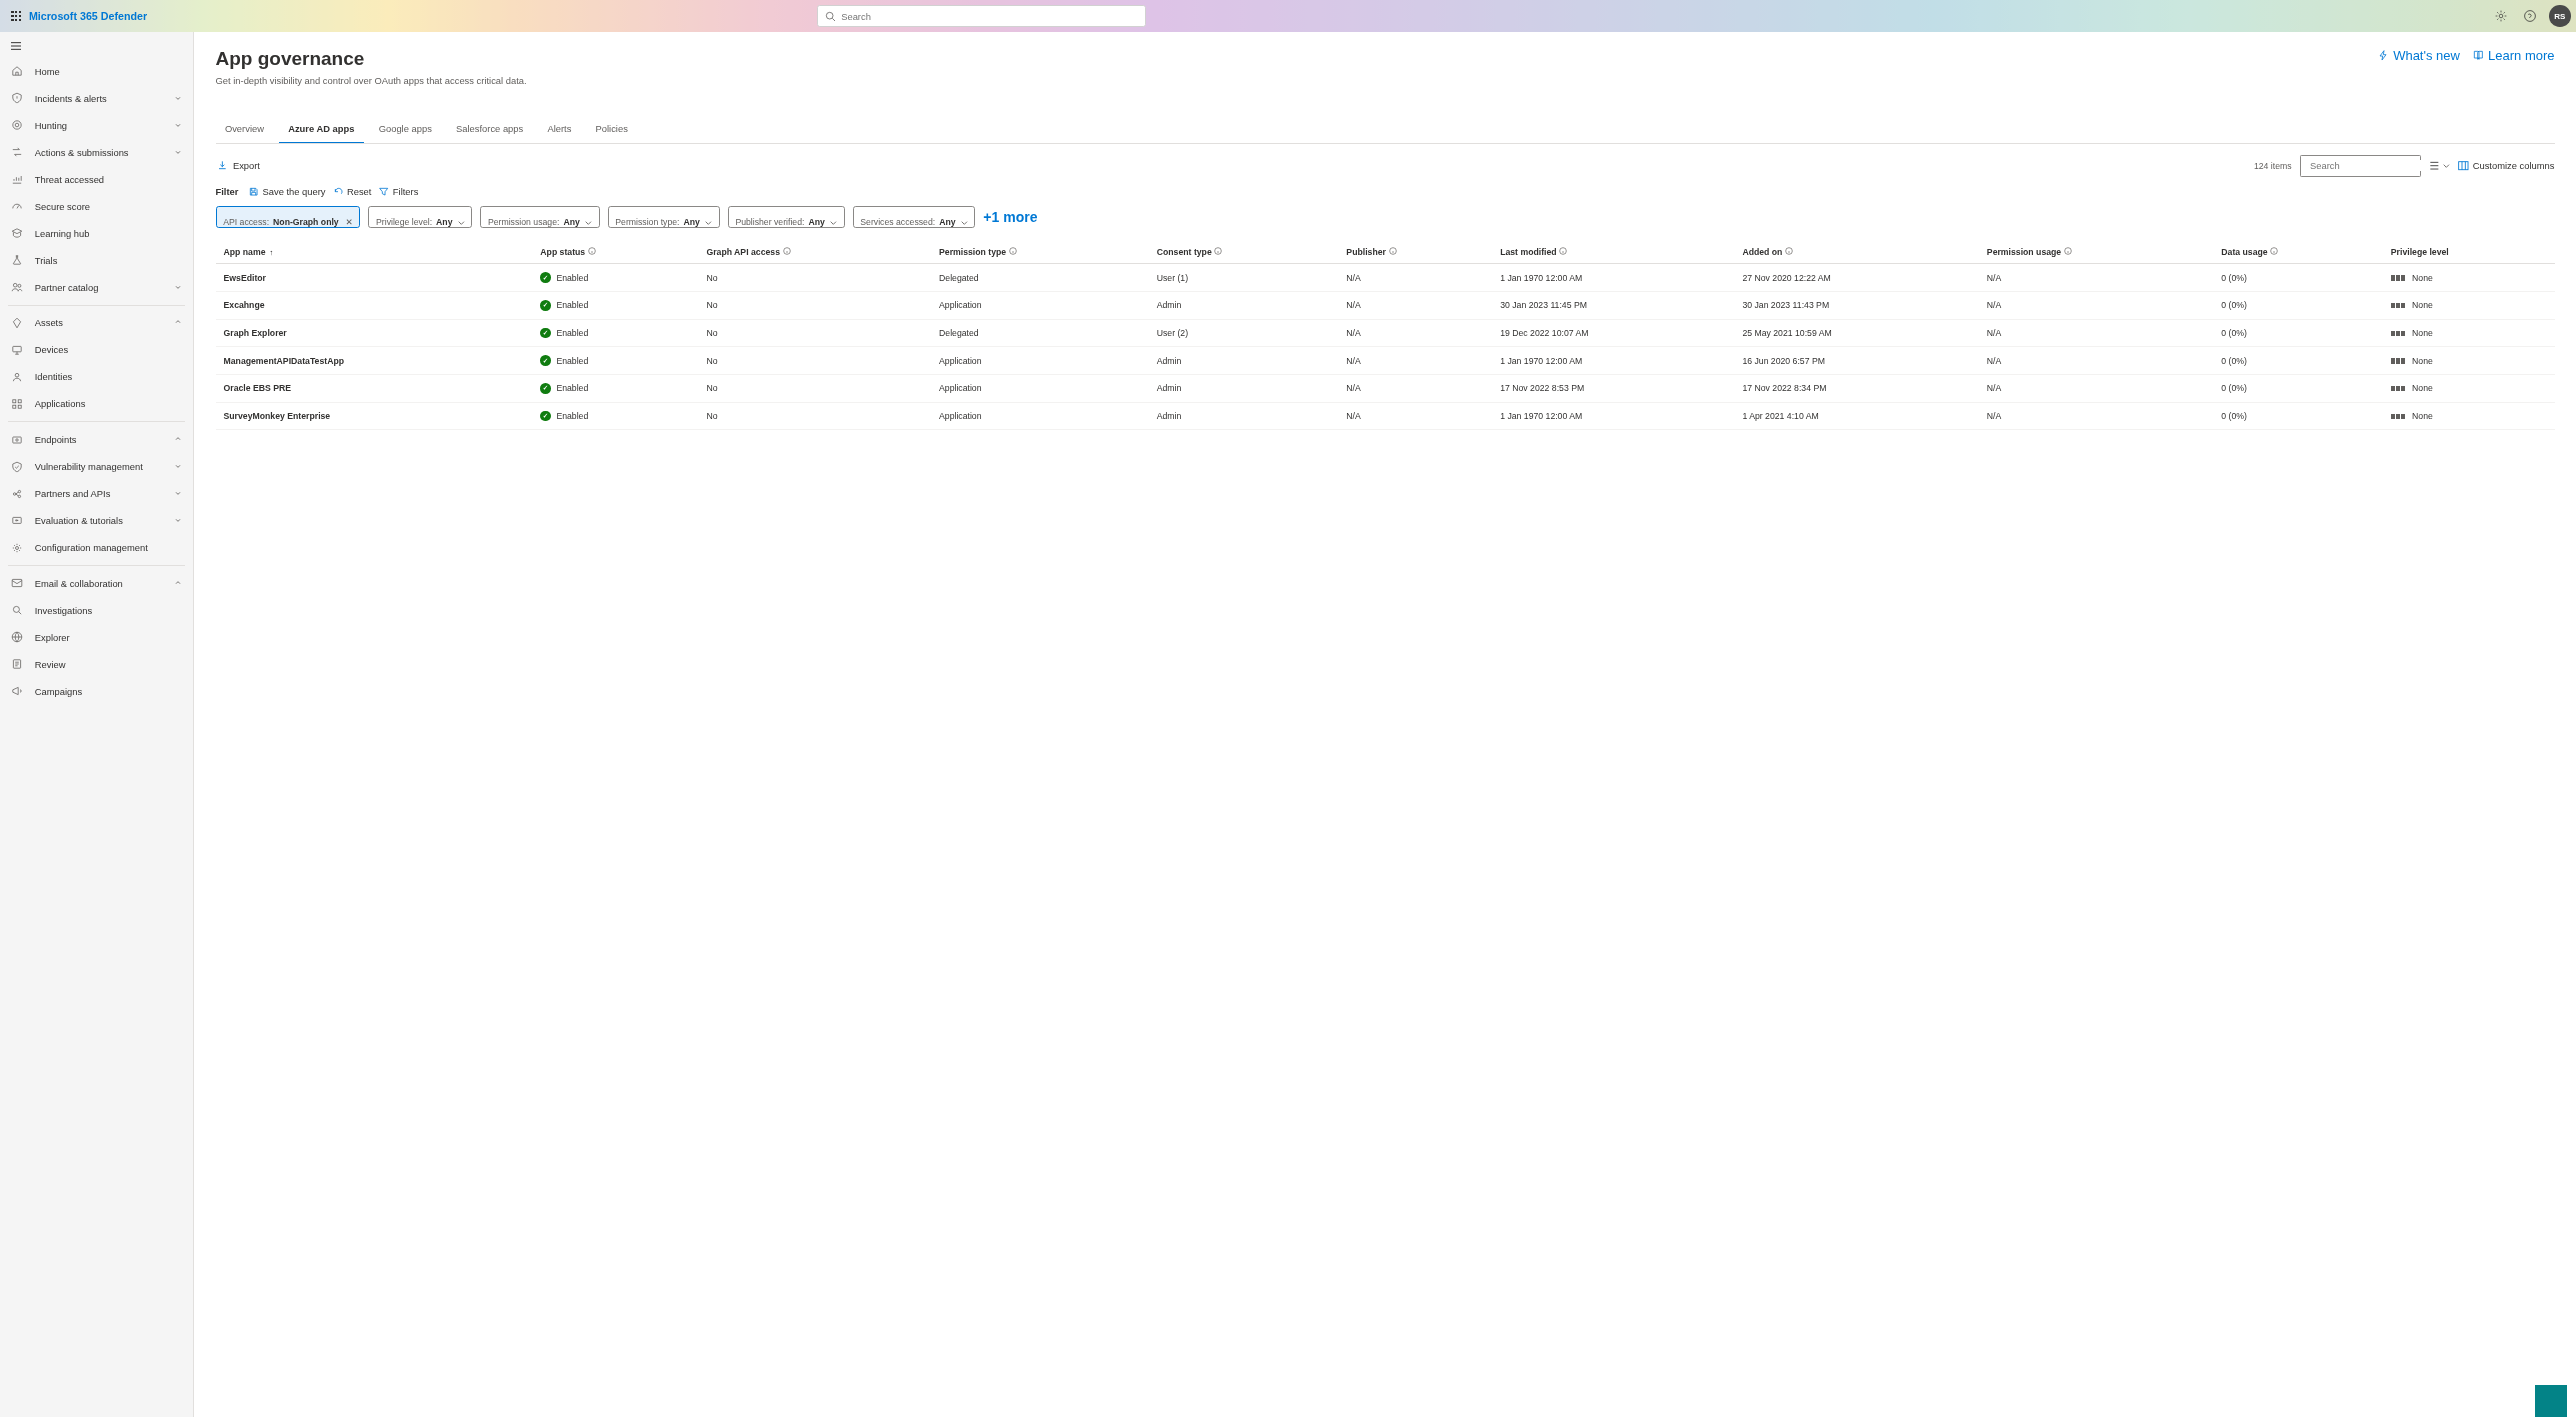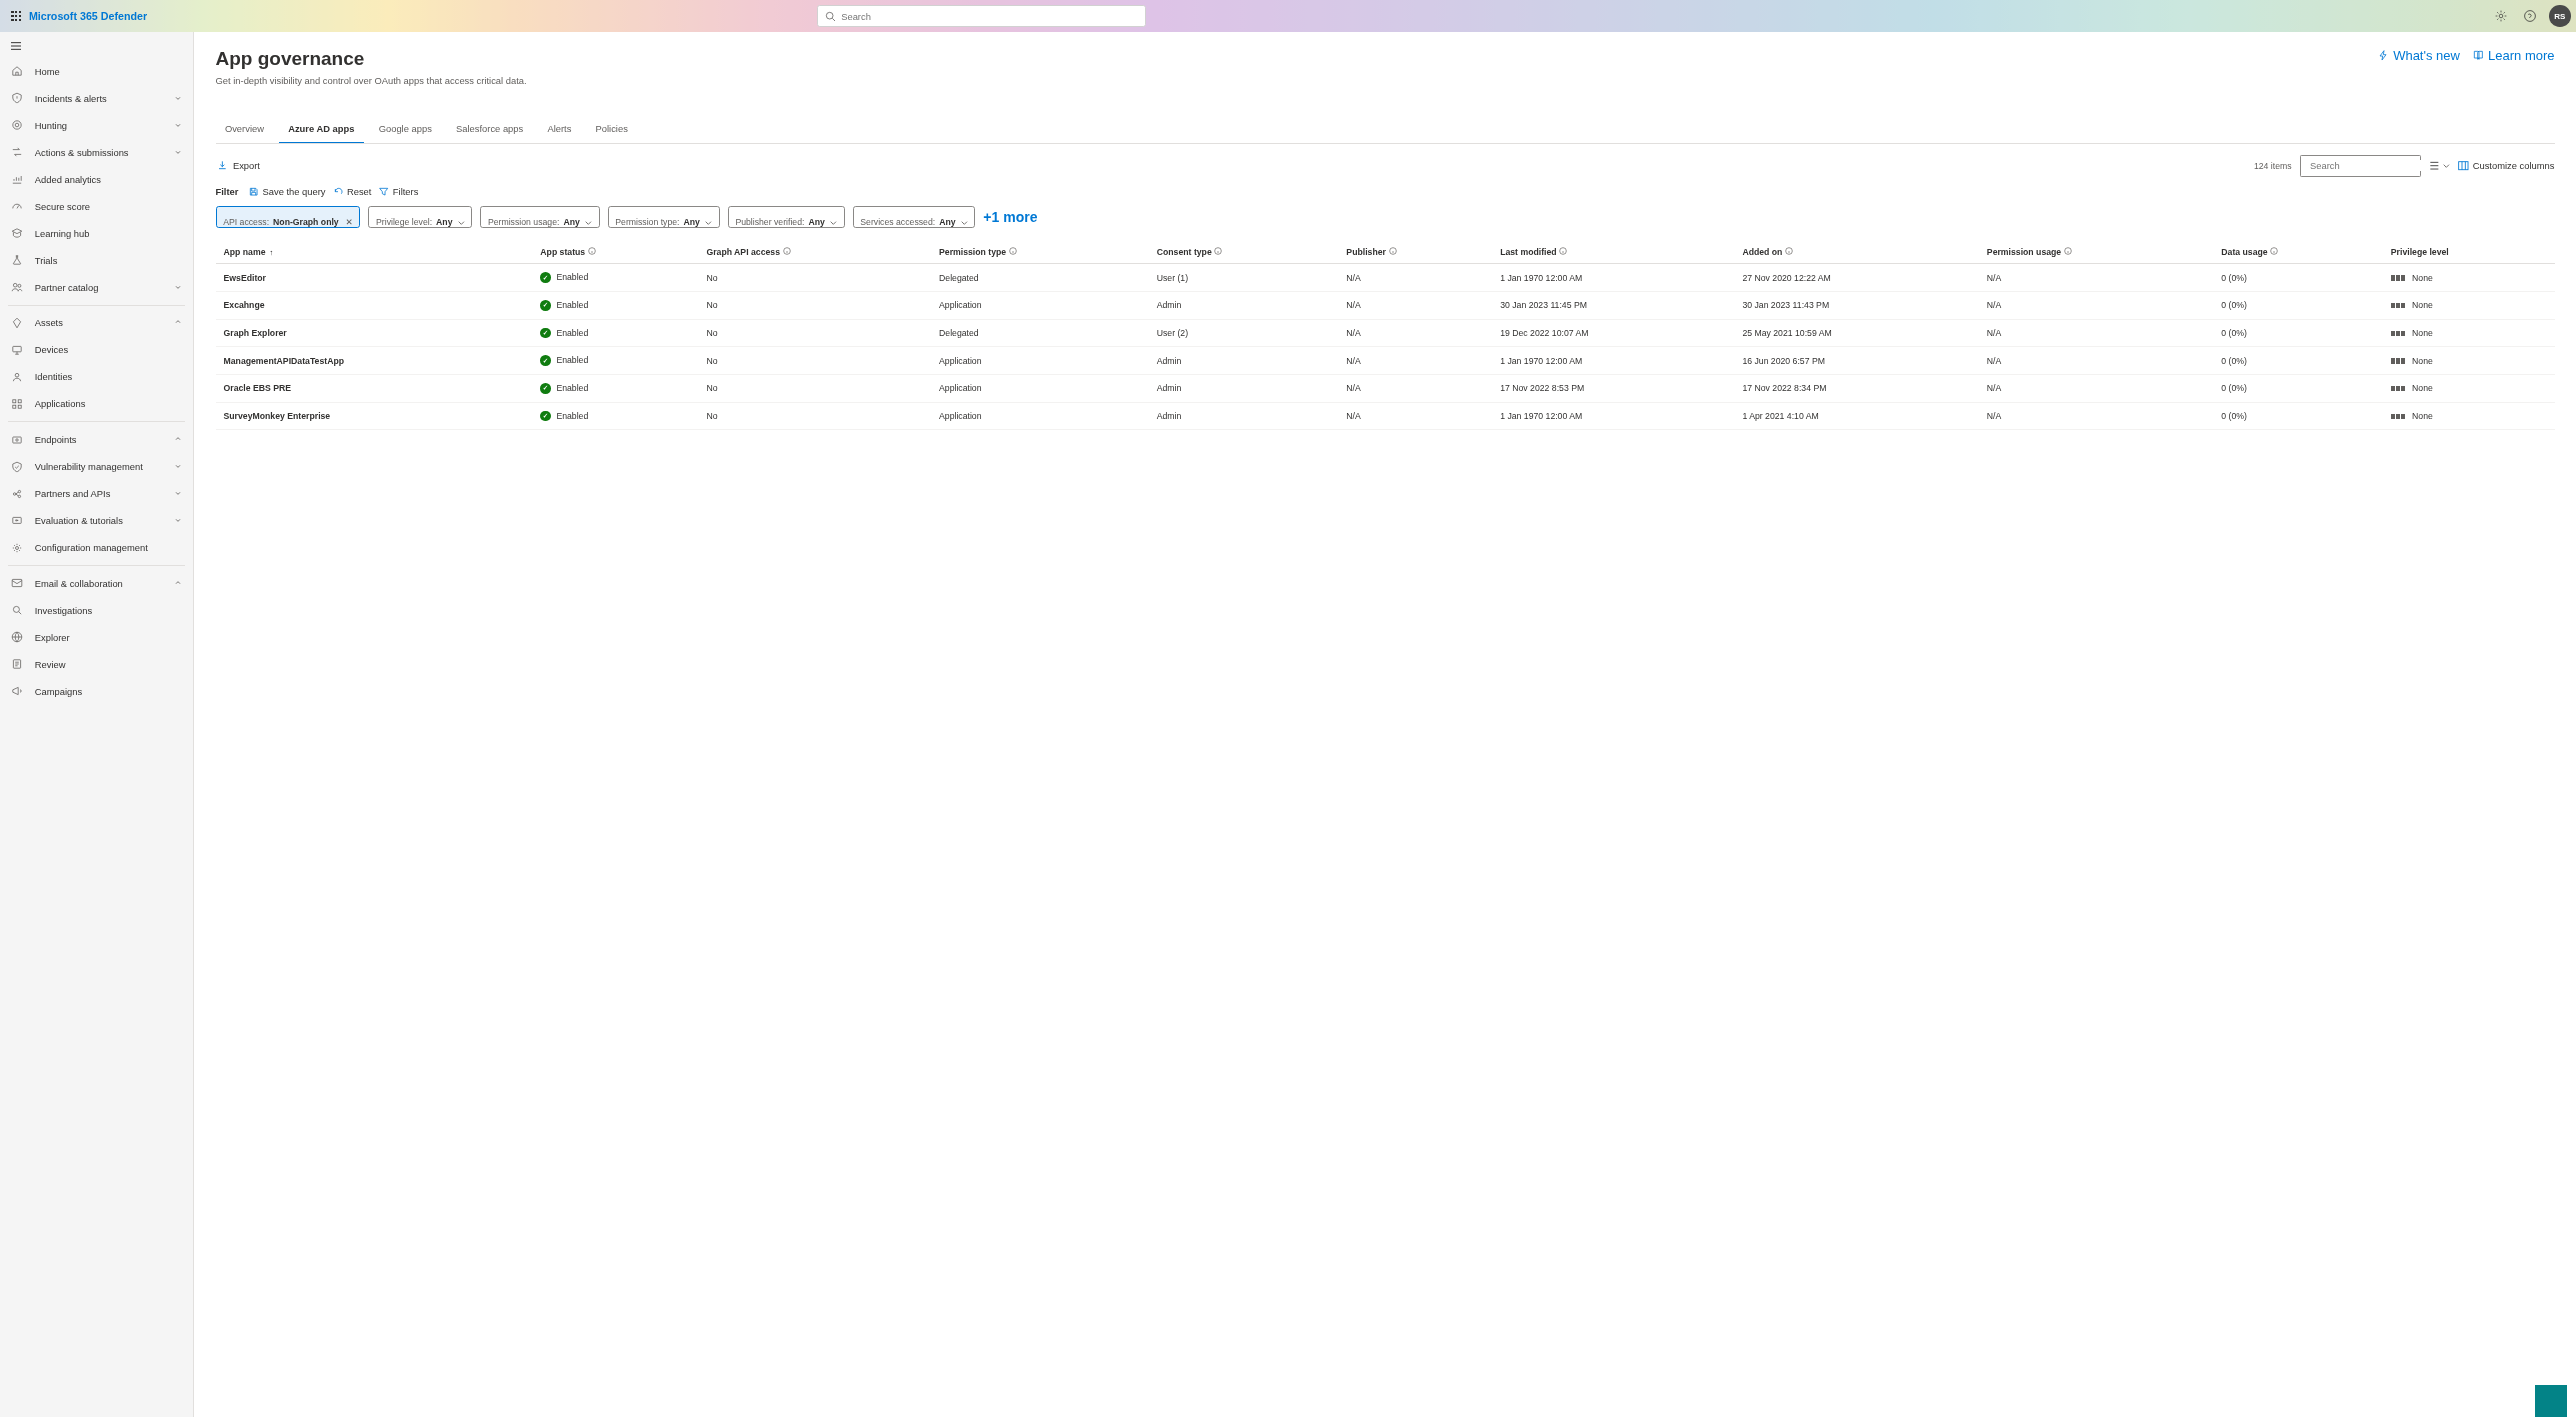--- a/index.html
+++ b/index.html
@@ -70,21 +70,21 @@
 .chip-value{font-weight:600;color:#323130;margin-right:5.4px}
 .chip-x{color:#605e5c;cursor:pointer;margin-left:1.3px}
 .chip-chev{color:#605e5c}
 .more-link{color:#0078d4;font-weight:600;font-size:14px;cursor:pointer}
 
 
 .data-table{width:100%;border-collapse:collapse;font-size:8.7px}
 .data-table th{text-align:left;padding:6.7px 8px;font-weight:600;color:#323130;border-bottom:0.7px solid #e1dfdd;white-space:nowrap}
 .data-table th .info-ico{margin-left:2.7px;color:#605e5c;cursor:pointer}
 .data-table td{padding:8px;border-bottom:0.7px solid #f3f2f1;color:#323130;white-space:nowrap}
-.status-cell{display:flex;gap:5.4px}
+.status-cell{display:flex;align-items:center;gap:5.4px}
 .status-ico{width:10.7px;height:10.7px;background:#107c10;border-radius:50%;display:flex;align-items:center;justify-content:center}
 .status-ico::after{content:"✓";color:#fff;font-size:6.7px;font-weight:bold}
 .sort-arrow{margin-left:4px;font-size:7.4px}
 .priv-dots{display:inline-flex;gap:1.3px;margin-right:6.7px}
 .priv-dots span{width:4px;height:5.4px;background:#605e5c}
 
 
 .teal-box{position:fixed;bottom:0;right:9.4px;width:32px;height:32px;background:#038387;cursor:pointer}
 </style>
 </head>
@@ -186,21 +186,21 @@
        <span class="nav-chev"><svg width="8" height="8" viewBox="0 0 12 12" fill="none" stroke="#605e5c" stroke-width="1.3">
                 <path d="M3 5l3 3 3-3"></path>
               </svg></span>
      </div>
           <div class="nav-item">
        <span class="nav-ico">
               <svg width="12" height="12" viewBox="0 0 20 20" fill="none" stroke="#605e5c" stroke-width="1.3">
                 <path d="M3 17h14 M5 13v-3 M9 13V7 M13 13v-5 M17 13V5"></path>
               </svg>
             </span>
-       <span class="nav-label">Added analytics</span>
+       <span class="nav-label">Threat accessed</span>
 
      </div>
           <div class="nav-item">
        <span class="nav-ico">
               <svg width="12" height="12" viewBox="0 0 20 20" fill="none" stroke="#605e5c" stroke-width="1.3">
                 <path d="M3 14a7 7 0 0114 0 M10 14l3-5"></path>
               </svg>
             </span>
        <span class="nav-label">Secure score</span>
 

